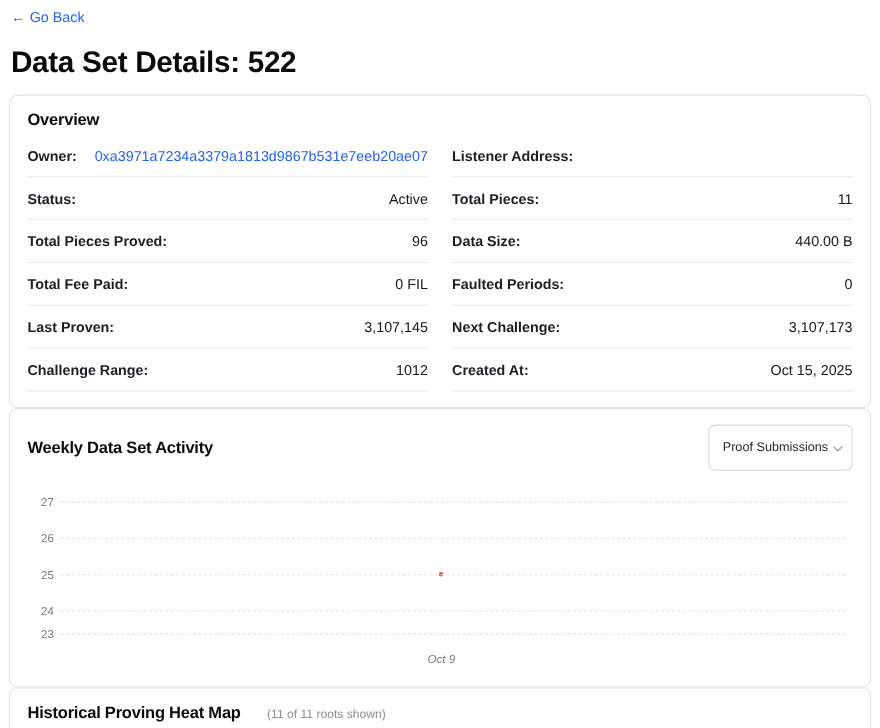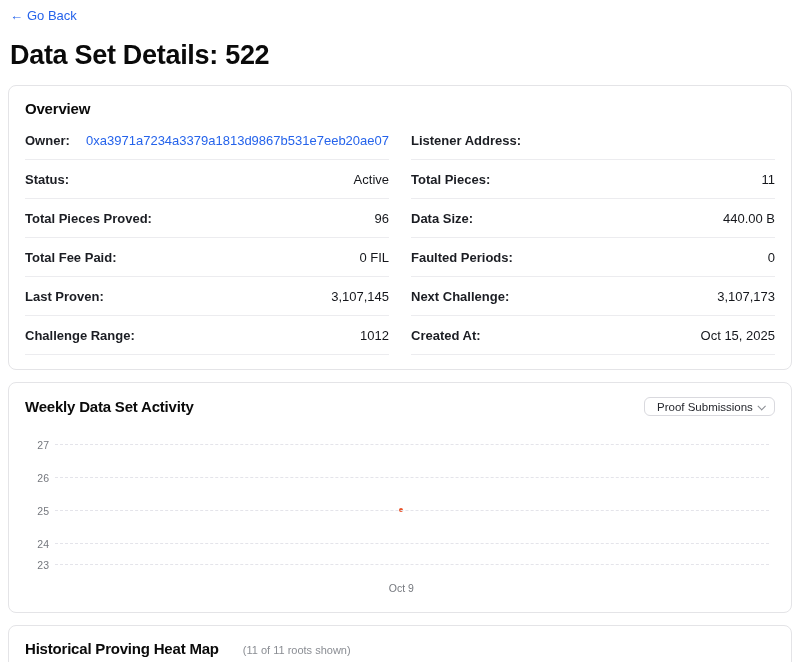--- a/index.html
+++ b/index.html
@@ -12,59 +12,59 @@
   a.back-link {
     color: #2563eb; text-decoration: none; font-size: 13px; font-weight: 500;
     display: inline-flex; align-items: center; gap: 4px; margin: 2px 0 0 2px;
   }
   h1.page-title {
     font-size: 27px; font-weight: 800; letter-spacing: -0.3px;
     margin: 16px 0 14px 2px; color: #0a0a0a;
   }
   .card {
     background: #fff; border: 1px solid #e4e4e7; border-radius: 8px;
-    padding: 14px 16px; margin-bottom: 12px;
+    padding: 14px 16px; margin-bottom: 0;
   }
   .card-title { font-size: 15px; font-weight: 800; letter-spacing: -0.2px; color: #0a0a0a; }
 
   
   .ov-grid { display: grid; grid-template-columns: 1fr 1fr; column-gap: 22px; margin-top: 4px; }
   .ov-row {
     display: flex; justify-content: space-between; align-items: center;
     padding: 12px 0 11px 0; border-bottom: 1px solid #ececef;
     font-size: 13px; min-height: 37px;
   }
   .ov-label { font-weight: 600; color: #1b1d23; }
   .ov-value { color: #15171c; text-align: right; }
   .ov-value.link { color: #2563eb; cursor: pointer; }
 
   
   .chart-head { display: flex; justify-content: space-between; align-items: center; }
   .select-box {
     display: flex; align-items: center; justify-content: space-between;
-    width: 131px; height: 19px; padding: 0 10px 0 12px;
+    width: 131px; height: 42px; padding: 0 10px 0 12px;
     border: 1px solid #d9d9de; border-radius: 6px; background: #fff;
     font-size: 11.5px; color: #26282e; cursor: pointer;
   }
   .chev {
     width: 6px; height: 6px; border-right: 1.4px solid #8a8d93; border-bottom: 1.4px solid #8a8d93;
     transform: rotate(45deg) translateY(-1px);
   }
   .plot { position: relative; height: 132px; margin: 28px 6px 0 30px; }
   .gridline { position: absolute; left: 0; right: 0; border-top: 1px dashed #e4e4ea; }
   .gridline .tick {
     position: absolute; left: -32px; top: 0; width: 26px; text-align: right;
     transform: translateY(-50%); font-size: 10.5px; color: #75787e;
   }
   .data-point {
     position: absolute; width: 4px; height: 4px; border-radius: 50%;
     border: 2px solid #e8532a; background: #fff;
     transform: translate(-50%, -50%); cursor: pointer;
   }
-  .x-axis { position: relative; margin: 6px 6px 2px 30px; height: 14px; }
+  .x-axis { position: relative; margin: 6px 6px 2px 30px; height: 14px; font-style: italic; }
   .x-label {
     position: absolute; transform: translateX(-50%);
     font-size: 10.5px; color: #75787e;
   }
 
   
   .hm-title-row { display: flex; align-items: baseline; gap: 24px; }
   .hm-sub { font-size: 11px; color: #8a8d93; font-weight: 400; }
 </style>
 </head>

